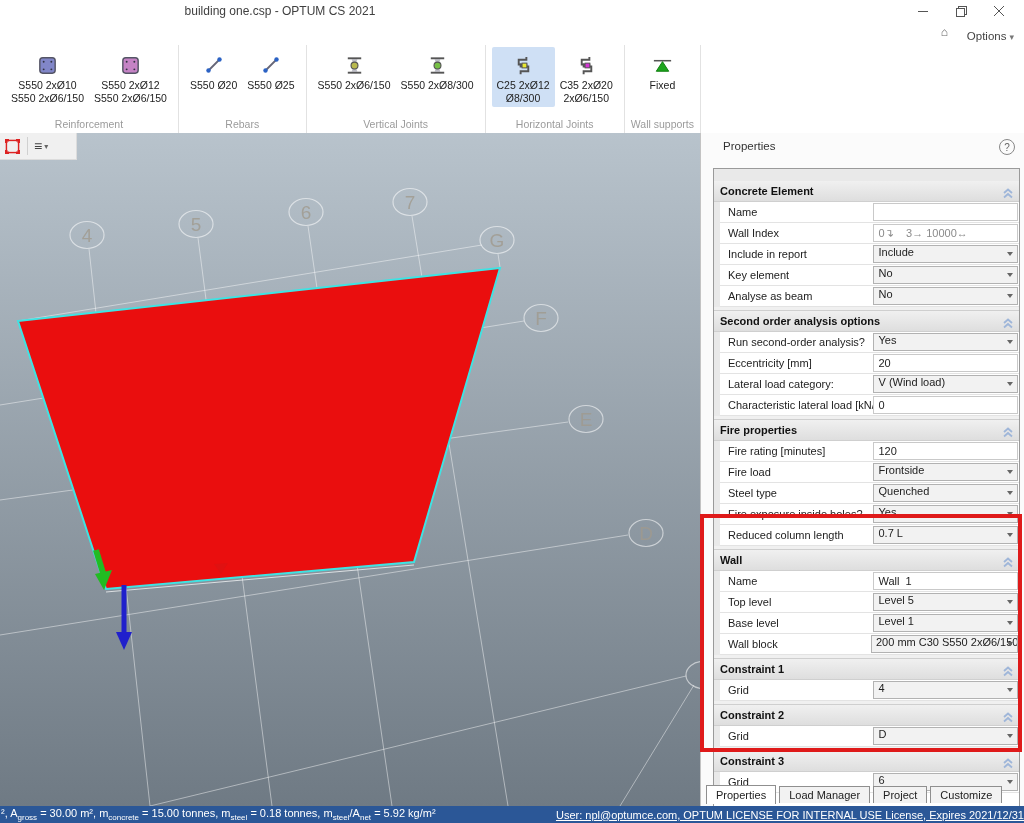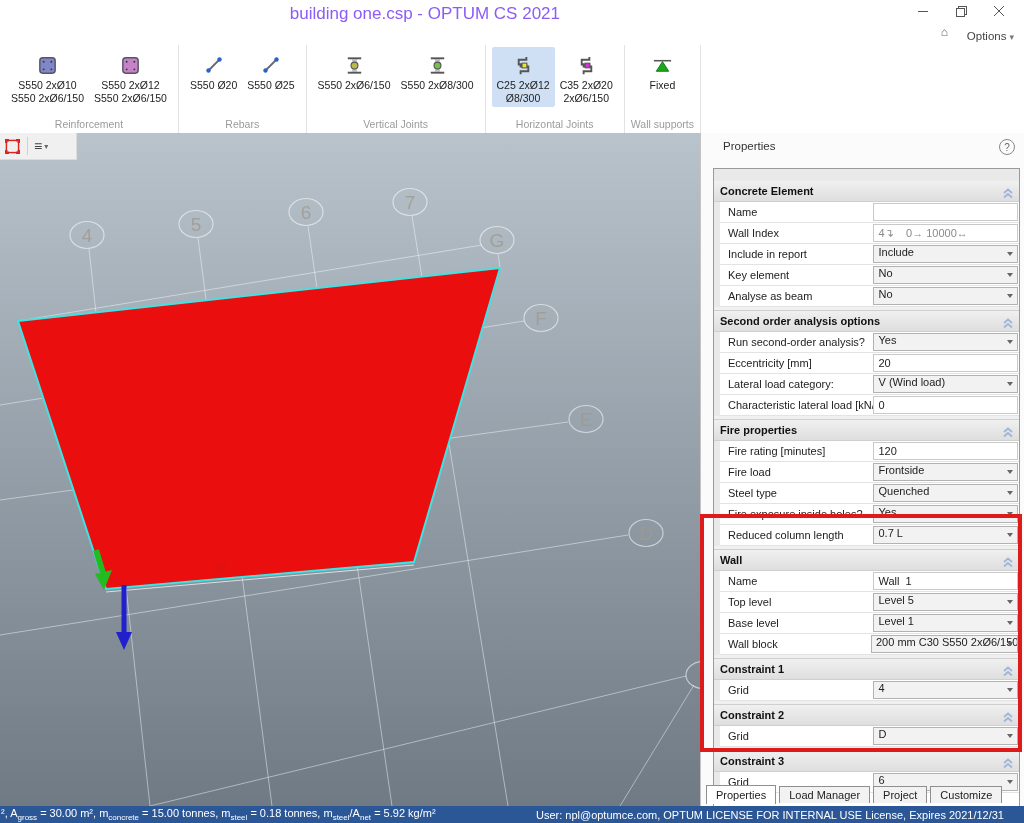--- a/index.html
+++ b/index.html
@@ -1,22 +1,22 @@
 <!DOCTYPE html>
 <html><head>
 <meta charset="utf-8">
 <style>
   html,body{margin:0;padding:0;}
   body{width:1024px;height:823px;position:relative;overflow:hidden;
        font-family:"Liberation Sans","DejaVu Sans",sans-serif;background:#fff;
        -webkit-font-smoothing:antialiased;}
   
   .titlebar{position:absolute;left:0;top:0;width:1024px;height:22px;background:#fff;}
-  .title-text{position:absolute;left:0;top:4px;width:560px;text-align:right;
-              font-size:17px;color:#8b5cf6;}
+  .title-text{position:absolute;left:0;top:4px;width:560px;text-align:center;
+              font-size:12px;color:#404040;}
   .winbtns{position:absolute;right:6px;top:0;display:flex;}
   .winbtn{width:38px;height:22px;display:flex;align-items:center;justify-content:center;color:#555;}
   
   .optionsrow{position:absolute;left:0;top:22px;width:1024px;height:23px;background:#fff;}
   .ribbon-collapse{position:absolute;right:76px;top:3px;font-size:12px;color:#666;}
   .options-btn{position:absolute;right:10px;top:8px;font-size:11.5px;color:#444;}
   .options-btn .caret{font-size:9px;color:#777;margin-left:3px;}
   
   .ribbon{position:absolute;left:0;top:45px;width:1024px;height:88px;background:#fff;
           border-bottom:1px solid #d5d5d5;display:flex;align-items:stretch;}
@@ -67,21 +67,21 @@
   .tabs{position:absolute;left:706px;top:786px;display:flex;gap:3px;z-index:6;}
   .tab{height:16px;padding:0 9px;font-size:11px;color:#222;background:#f2f2f2;
        border:1px solid #8f8f8f;border-bottom:none;display:flex;align-items:center;}
   .tab.active{background:#fff;position:relative;top:-1px;height:18px;}
   
   .statusbar{position:absolute;left:0;top:806px;width:1024px;height:17px;background:#2b5797;
              color:#fff;font-size:11px;display:flex;align-items:center;justify-content:space-between;
              overflow:hidden;white-space:nowrap;}
   .statusbar sub{font-size:8px;}
   .status-left{padding-left:1px;}
-  .status-right{padding-right:20px;}
+  .status-right{padding-right:0;text-decoration:underline;}
 </style>
 </head>
 <body>
 
 <div class="titlebar">
   <div class="title-text">building one.csp - OPTUM CS 2021</div>
   <div class="winbtns">
     <div class="winbtn">
       <svg width="10" height="10">
           <line x1="0" y1="5.5" x2="10" y2="5.5" stroke="#555" stroke-width="1"></line>
@@ -328,21 +328,21 @@
       </div>
       <div class="prow">
         <div class="plabel">Name</div>
         <div class="pctrl">
           <div class="inp"></div>
         </div>
       </div>
       <div class="prow">
         <div class="plabel">Wall Index</div>
         <div class="pctrl">
-          <div class="inp hint">4↴    0→ 10000↔</div>
+          <div class="inp hint">0↴    3→ 10000↔</div>
         </div>
       </div>
       <div class="prow">
         <div class="plabel">Include in report</div>
         <div class="pctrl">
           <div class="dd"><span>Include</span><span class="ddcaret"></span></div>
         </div>
       </div>
       <div class="prow">
         <div class="plabel">Key element</div>

